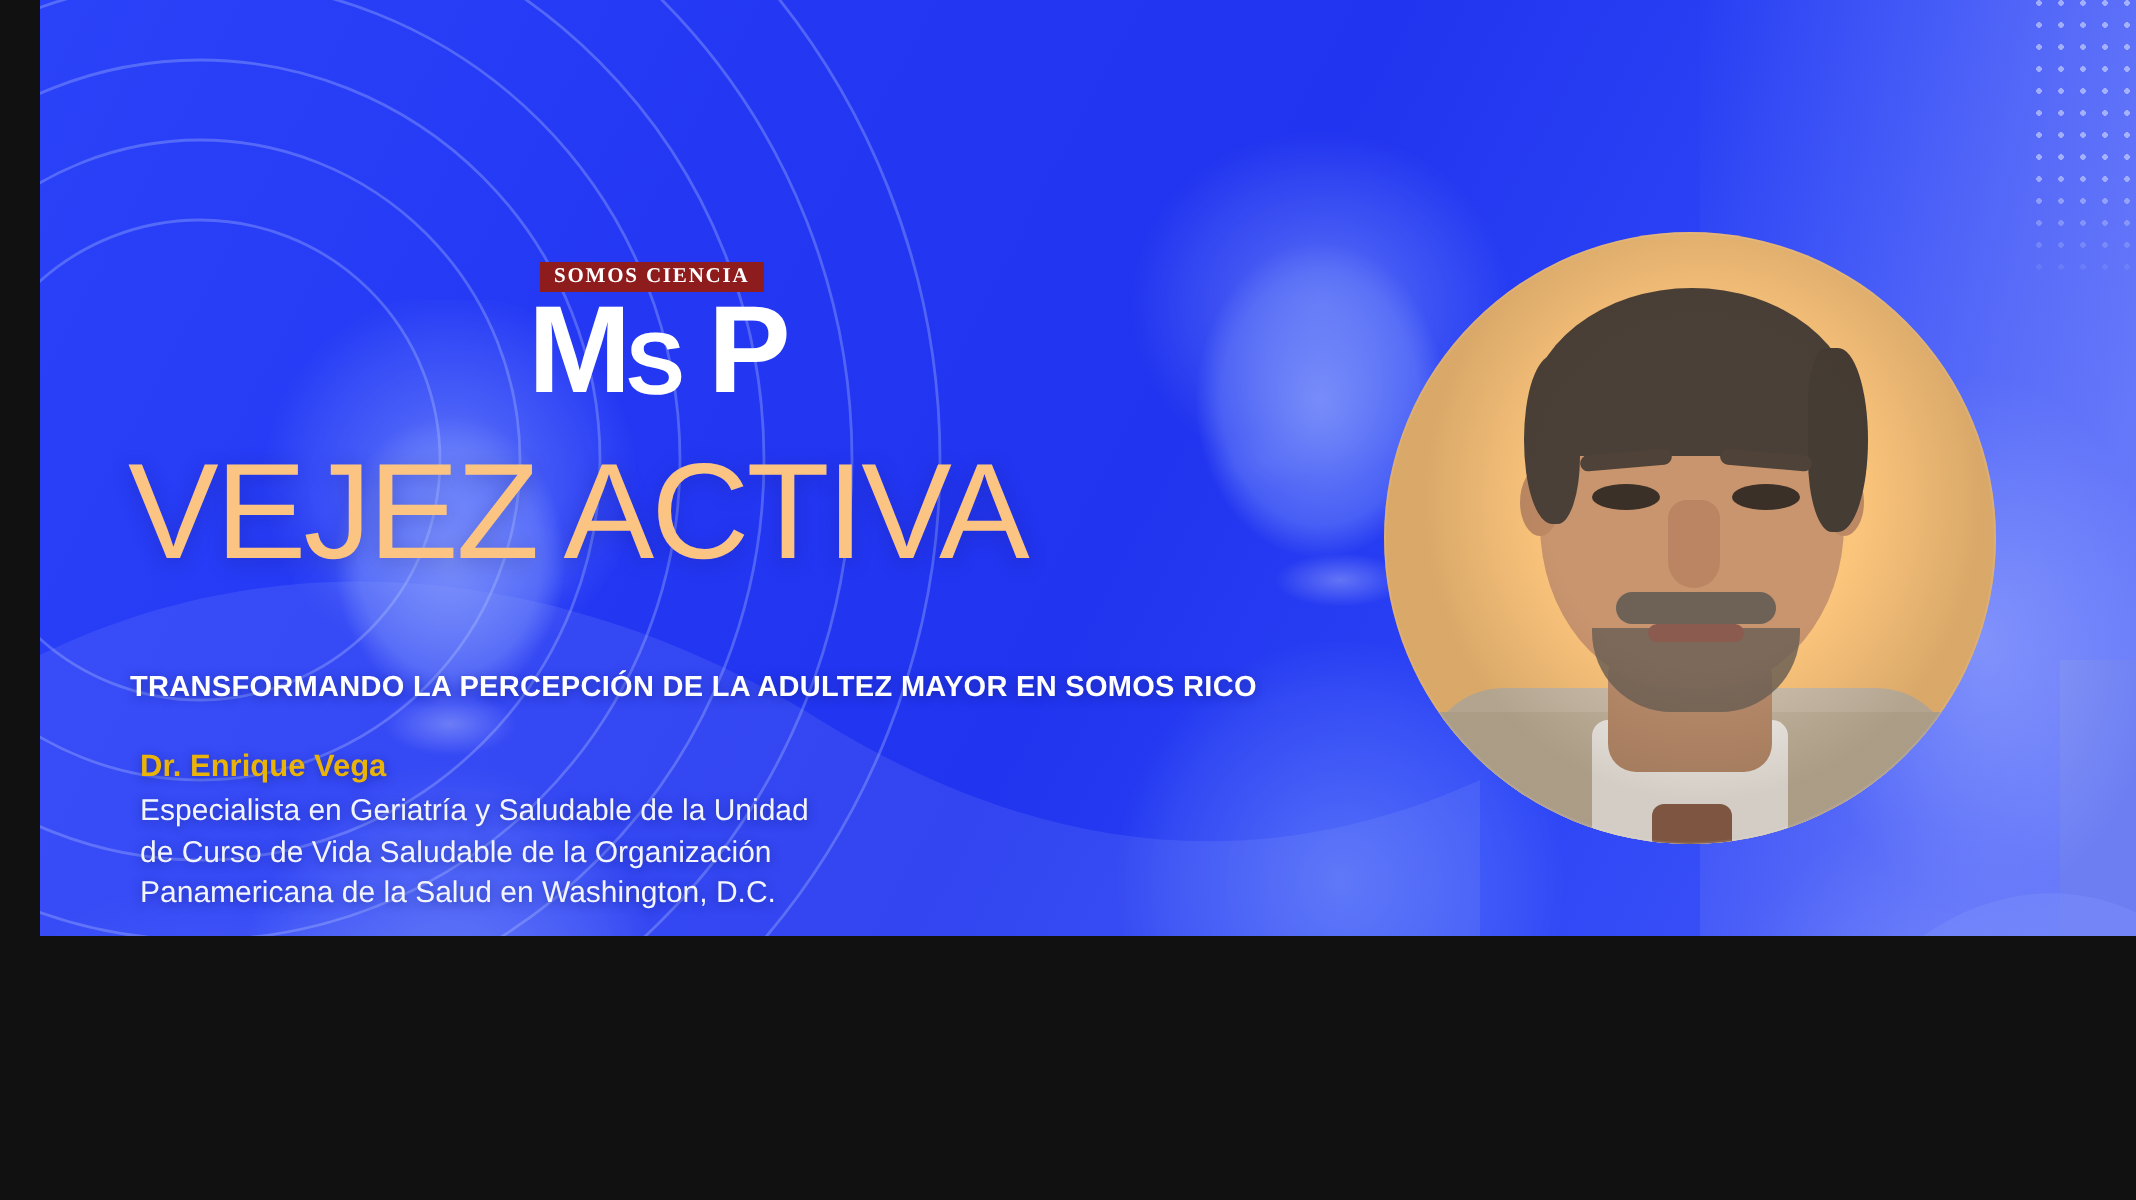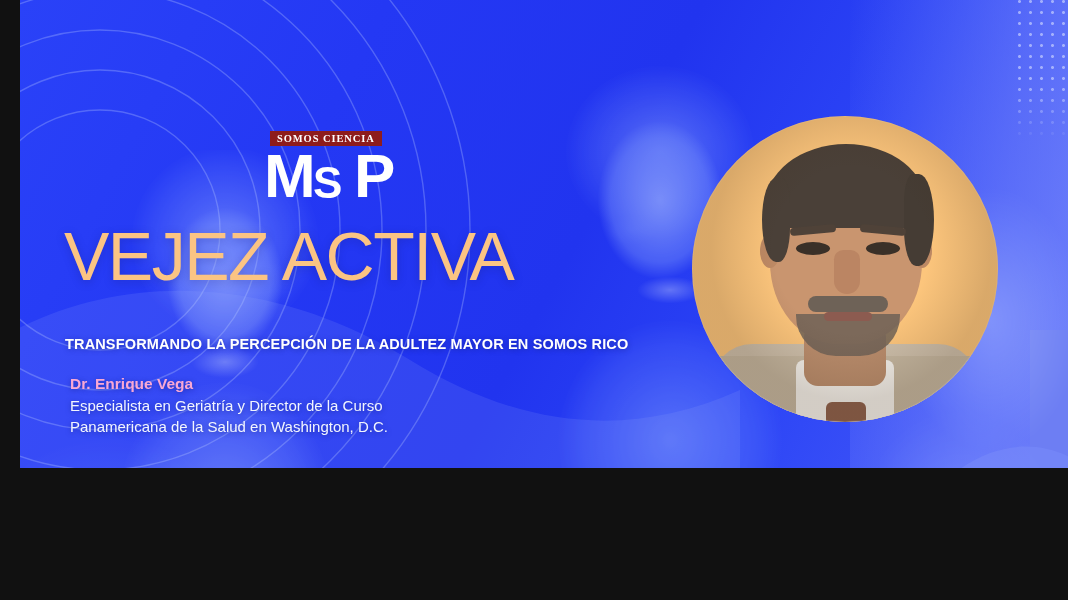--- a/index.html
+++ b/index.html
@@ -206,21 +206,21 @@
     text-shadow: 0 1px 5px rgba(20,30,120,.5);
   }
 
   
   .speaker {
     position: absolute;
     left: 50px; top: 374px;
     text-shadow: 0 1px 5px rgba(20,30,120,.5);
   }
   .speaker-name {
-    color: #f9a8d4;
+    color: #eab308;
     font-size: 15.5px;
     font-weight: 700;
     line-height: 1.35;
   }
   .speaker-role {
     color: #f2f5ff;
     font-size: 15px;
     font-weight: 400;
     line-height: 1.38;
     margin-top: 1px;
@@ -362,21 +362,22 @@
       <span class="logo-p">P</span>
     </div>
   </div>
 
   <div class="headline">VEJEZ ACTIVA</div>
   <div class="subhead">TRANSFORMANDO LA PERCEPCIÓN DE LA ADULTEZ MAYOR EN SOMOS RICO</div>
 
   <div class="speaker">
     <div class="speaker-name">Dr. Enrique Vega</div>
     <div class="speaker-role">
-      <div>Especialista en Geriatría y Director de la Curso</div>
+      <div>Especialista en Geriatría y Saludable de la Unidad</div>
+      <div>de Curso de Vida Saludable de la Organización</div>
       <div>Panamericana de la Salud en Washington, D.C.</div>
     </div>
   </div>
 
   <div class="portrait">
     <div class="pf pf-suit"></div>
     <div class="pf pf-suit-l"></div>
     <div class="pf pf-suit-r"></div>
     <div class="pf pf-shirt"></div>
     <div class="pf pf-tie"></div>

